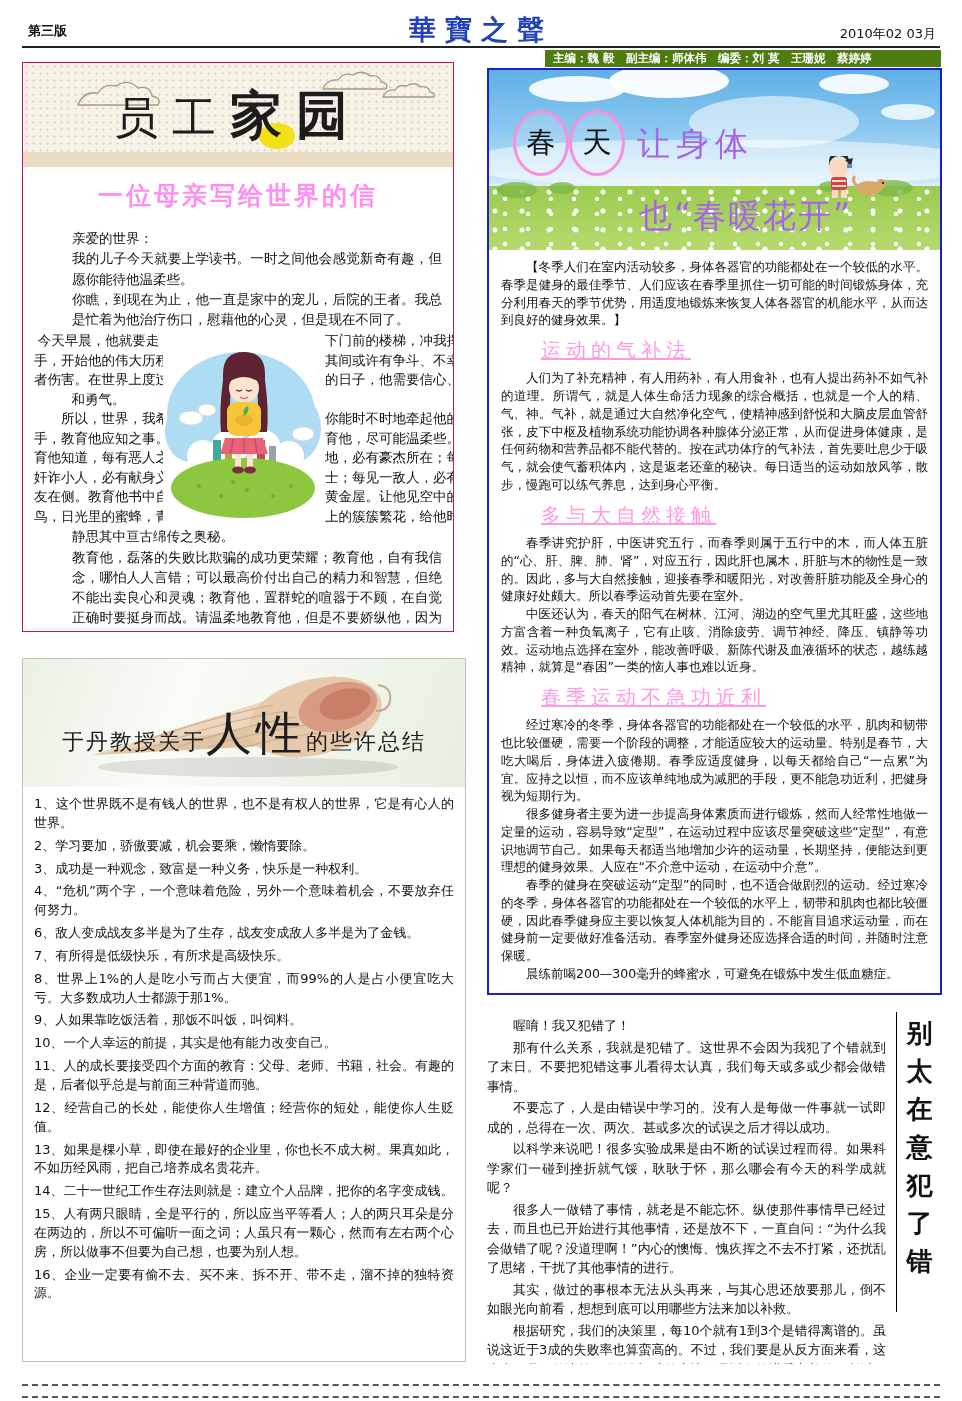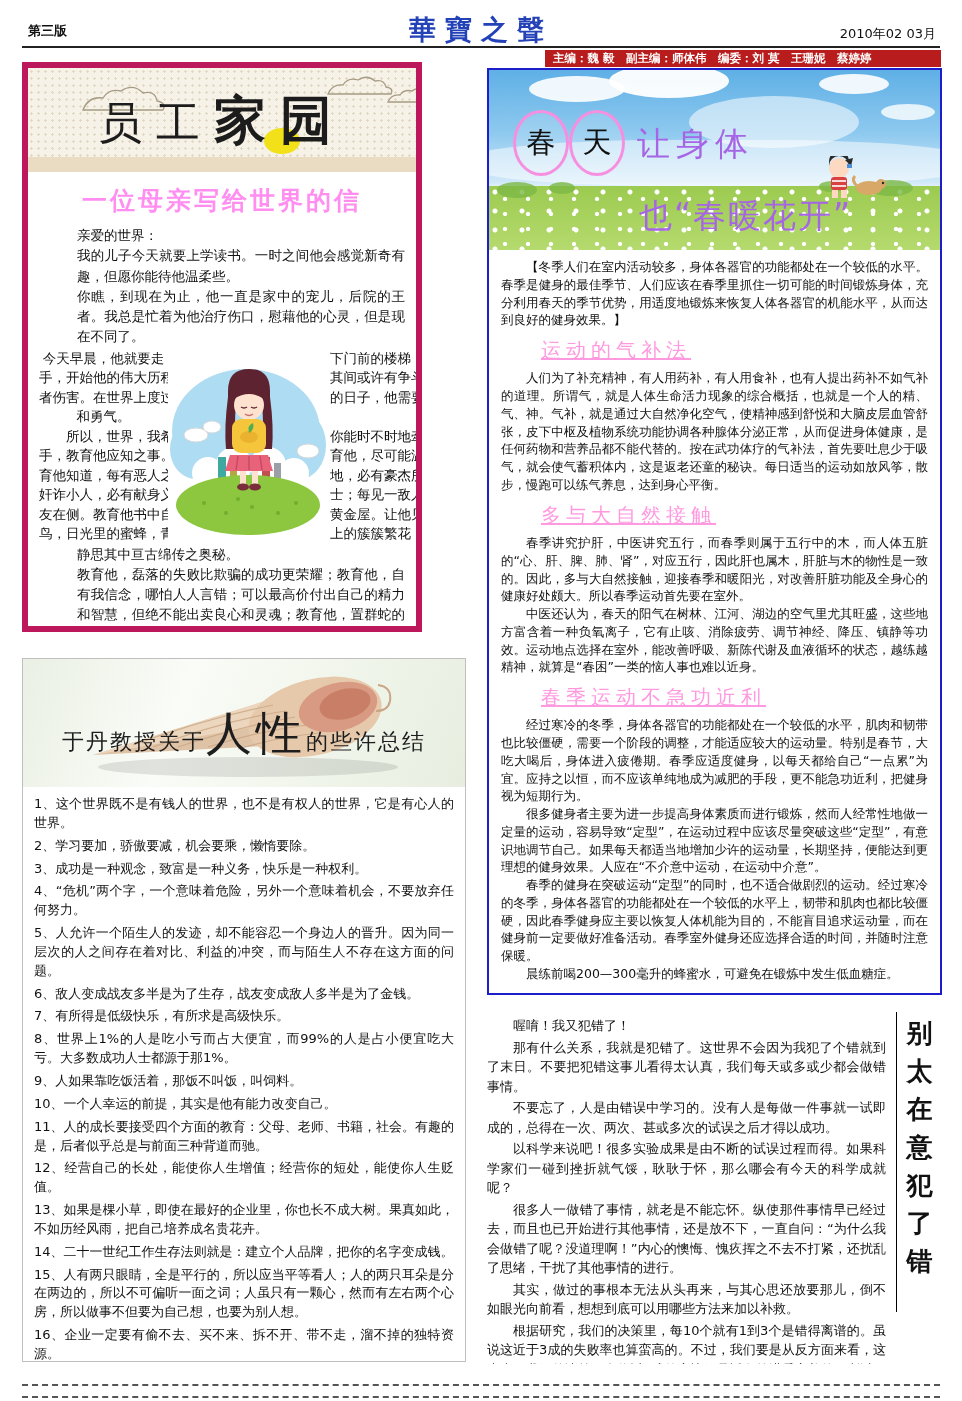--- a/index.html
+++ b/index.html
@@ -6,44 +6,44 @@
   #page{position:relative;width:962px;height:1401px;background:#fff;overflow:hidden;
         font-family:"DejaVu Sans",sans-serif;color:#111;}
   .abs{position:absolute;}
 
   
   .page-label{left:28px;top:22px;font-size:13px;font-weight:bold;}
   .masthead{left:0;right:0;top:12px;text-align:center;font-size:27px;font-weight:bold;
             color:#2342b8;letter-spacing:9px;font-family:"DejaVu Serif",serif;}
   .issue-date{right:26px;top:25px;font-size:13px;text-align:center;}
   .header-rule{left:22px;top:46px;width:918px;border-top:2px solid #222;height:0;}
-  .editor-bar{left:545px;top:50px;width:396px;height:17px;background:#b91c1c;color:#fff;
+  .editor-bar{left:545px;top:50px;width:396px;height:17px;background:#4d7c0f;color:#fff;
               font-size:11.5px;font-weight:bold;line-height:17px;padding-left:8px;box-sizing:border-box;
               white-space:nowrap;overflow:hidden;}
 
   
-  .lbox1{left:22px;top:62px;width:400px;height:570px;border:6px solid #be185d;box-sizing:border-box;overflow:hidden;}
+  .lbox1{left:22px;top:62px;width:432px;height:570px;border:1px solid #be185d;box-sizing:border-box;overflow:hidden;}
   .lbox2{left:22px;top:658px;width:444px;height:704px;border:1px solid #bfbfbf;box-sizing:border-box;overflow:hidden;}
 
   
   .banner1{position:relative;width:100%;height:104px;background:#f7f2e7;overflow:hidden;
            background-image:radial-gradient(#e2d9c4 1px, rgba(0,0,0,0) 1.3px);background-size:7px 7px;}
   .banner1 .strip{position:absolute;left:0;right:0;bottom:0;height:15px;background:#e9dcc2;
            background-image:radial-gradient(#b7c98e 2px, rgba(0,0,0,0) 2.5px);background-size:55px 10px;}
   .banner1 .txt{position:absolute;left:0;right:0;top:18px;text-align:center;color:#1c1c1c;
            font-size:44px;letter-spacing:14px;font-family:"DejaVu Serif",serif;}
   .banner1 .txt .big{font-size:52px;font-weight:bold;position:relative;}
   .banner1 .ycircle{position:absolute;left:236px;top:60px;width:36px;height:26px;background:#f2e118;
            border-radius:50%;}
   .banner1 svg{position:absolute;}
 
   
   .a1-pad{padding:0 11px;}
   .article1-title{color:#ff8ef0;font-size:25px;font-weight:bold;text-align:center;
-                  letter-spacing:3px;margin:12px 0 8px;}
+                  letter-spacing:3px;margin:12px 0 16px;}
   .a1-text{font-size:13.5px;line-height:1.5;text-align:justify;margin-left:38px;}
   .wrap-section{display:flex;margin:2px 0 0;}
   .wrap-left{width:129px;text-align:center;}
   .wrap-right{width:131px;}
   .wrap-mid{flex:1;display:flex;align-items:center;justify-content:center;}
   .wrap-line{font-size:13.5px;line-height:19.5px;min-height:19.5px;white-space:nowrap;overflow:hidden;}
   .attribution{text-align:right;font-weight:bold;font-size:12px;margin-top:6px;}
 
   
   .banner2{position:relative;width:100%;height:128px;overflow:hidden;
@@ -228,21 +228,20 @@
       <div class="txt">
         <span>于丹教授关于</span><span class="big">人性</span><span>的些许总结</span>
       </div>
     </div>
 
     <div class="list-pad">
         <div class="yd-item">1、这个世界既不是有钱人的世界，也不是有权人的世界，它是有心人的世界。</div>
         <div class="yd-item">2、学习要加，骄傲要减，机会要乘，懒惰要除。</div>
         <div class="yd-item">3、成功是一种观念，致富是一种义务，快乐是一种权利。</div>
         <div class="yd-item">4、“危机”两个字，一个意味着危险，另外一个意味着机会，不要放弃任何努力。</div>
-        <div class="yd-item">5、人允许一个陌生人的发迹，却不能容忍一个身边人的晋升。因为同一层次的人之间存在着对比、利益的冲突，而与陌生人不存在这方面的问题。</div>
         <div class="yd-item">6、敌人变成战友多半是为了生存，战友变成敌人多半是为了金钱。</div>
         <div class="yd-item">7、有所得是低级快乐，有所求是高级快乐。</div>
         <div class="yd-item">8、世界上1%的人是吃小亏而占大便宜，而99%的人是占小便宜吃大亏。大多数成功人士都源于那1%。</div>
         <div class="yd-item">9、人如果靠吃饭活着，那饭不叫饭，叫饲料。</div>
         <div class="yd-item">10、一个人幸运的前提，其实是他有能力改变自己。</div>
         <div class="yd-item">11、人的成长要接受四个方面的教育：父母、老师、书籍，社会。有趣的是，后者似乎总是与前面三种背道而驰。</div>
         <div class="yd-item">12、经营自己的长处，能使你人生增值；经营你的短处，能使你人生贬值。</div>
         <div class="yd-item">13、如果是棵小草，即使在最好的企业里，你也长不成大树。果真如此，不如历经风雨，把自己培养成名贵花卉。</div>
         <div class="yd-item">14、二十一世纪工作生存法则就是：建立个人品牌，把你的名字变成钱。</div>
         <div class="yd-item">15、人有两只眼睛，全是平行的，所以应当平等看人；人的两只耳朵是分在两边的，所以不可偏听一面之词；人虽只有一颗心，然而有左右两个心房，所以做事不但要为自己想，也要为别人想。</div>

